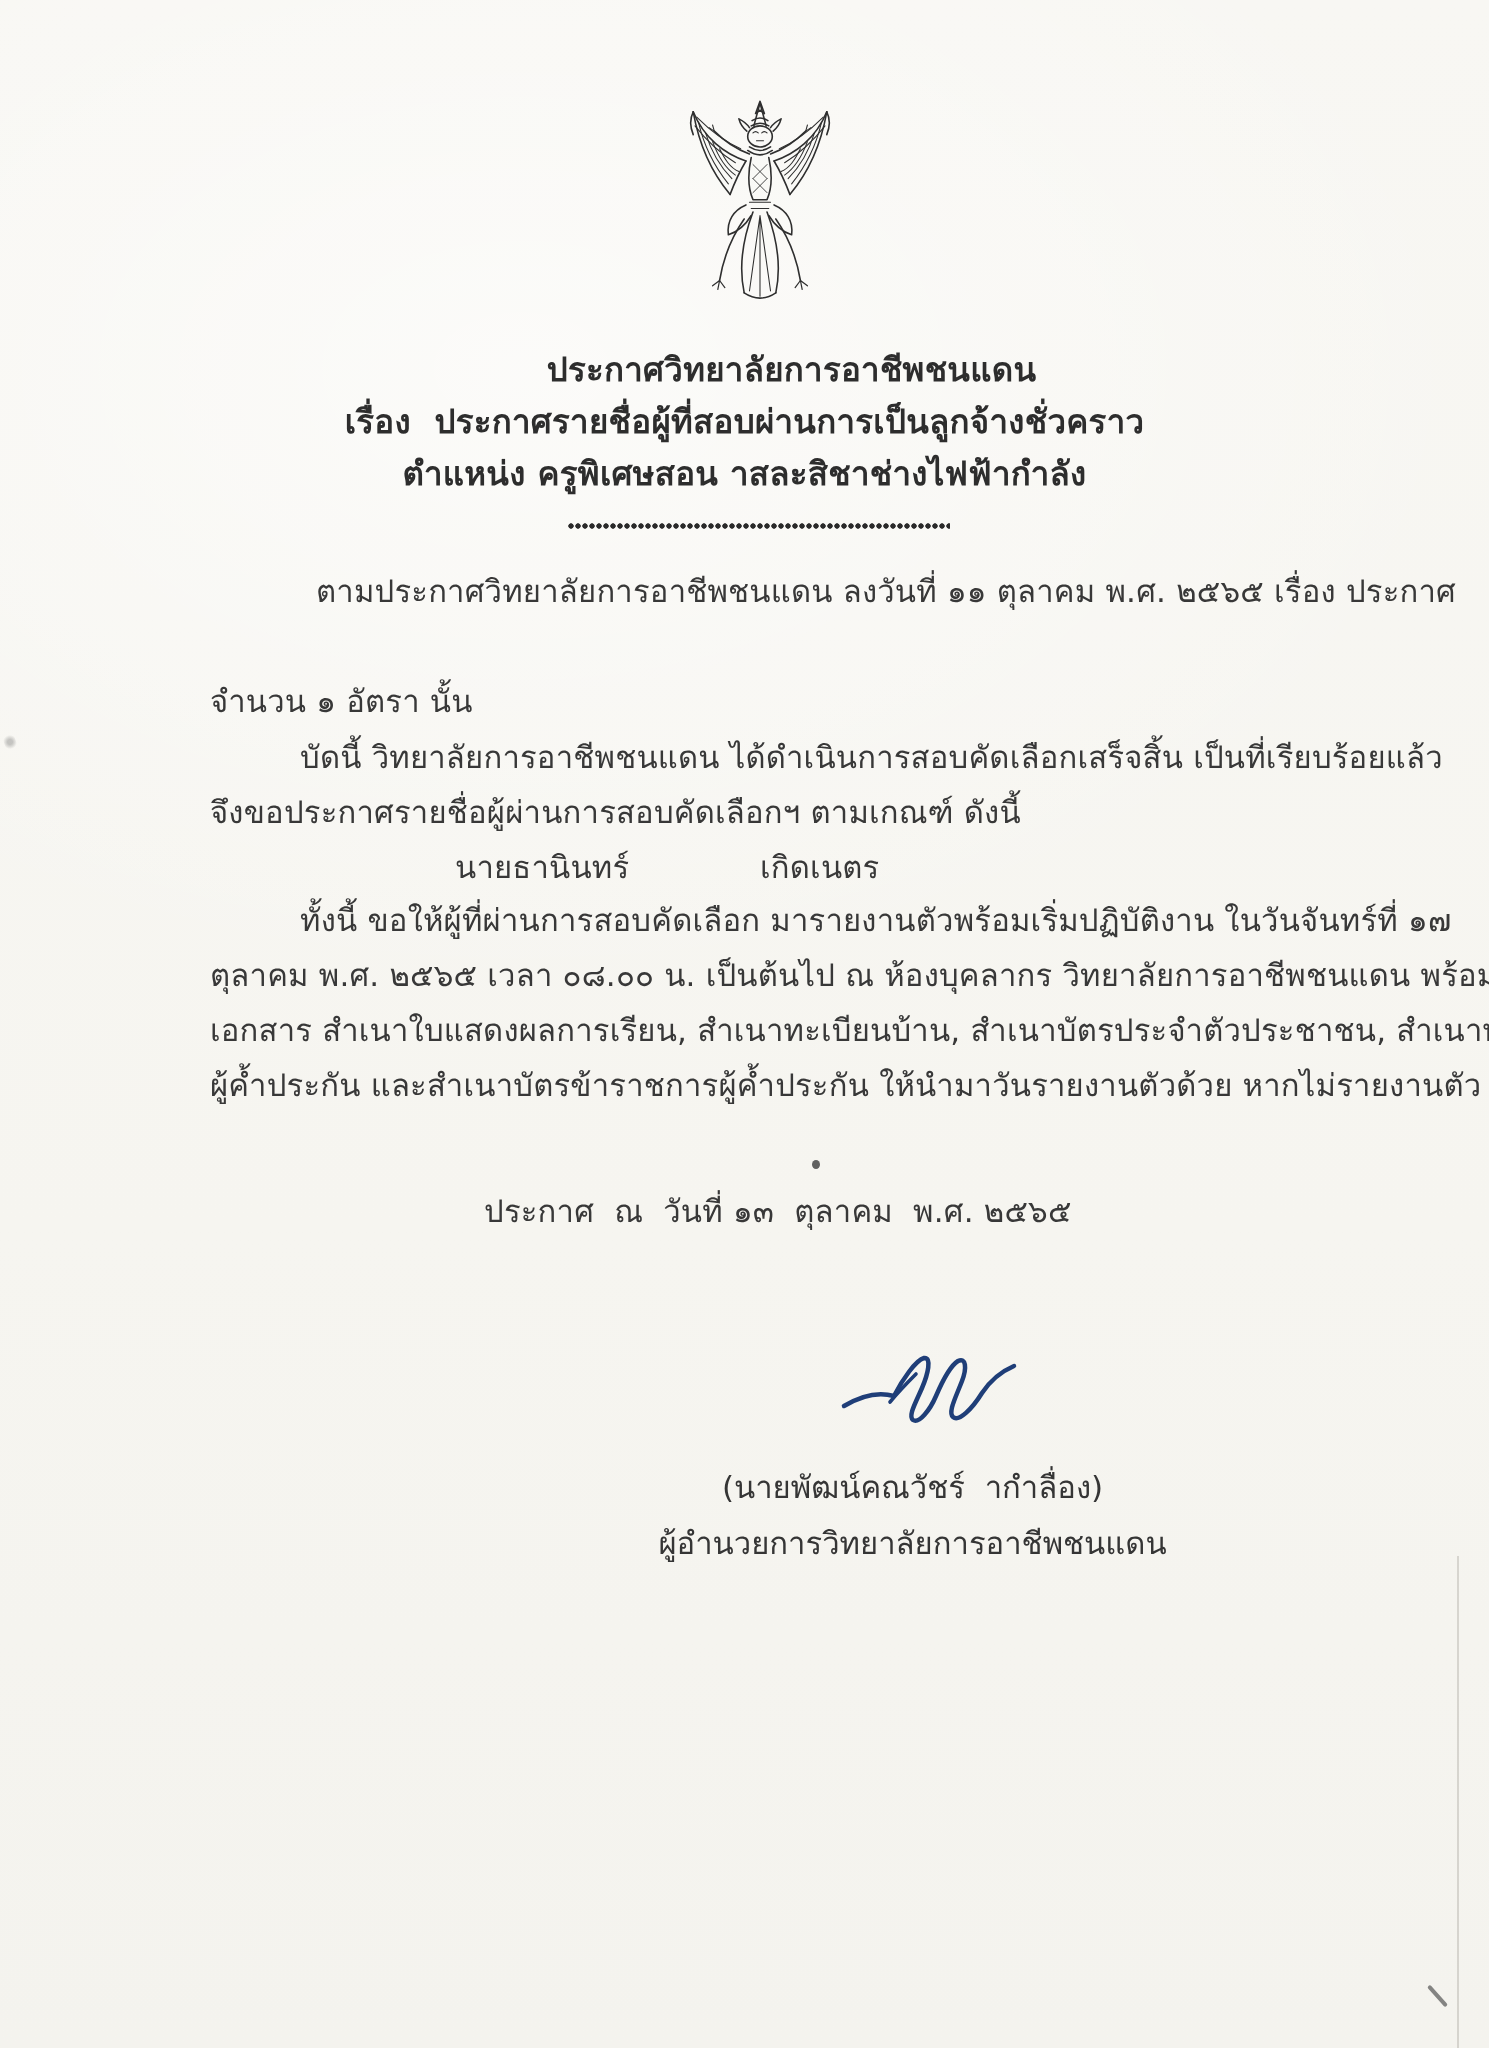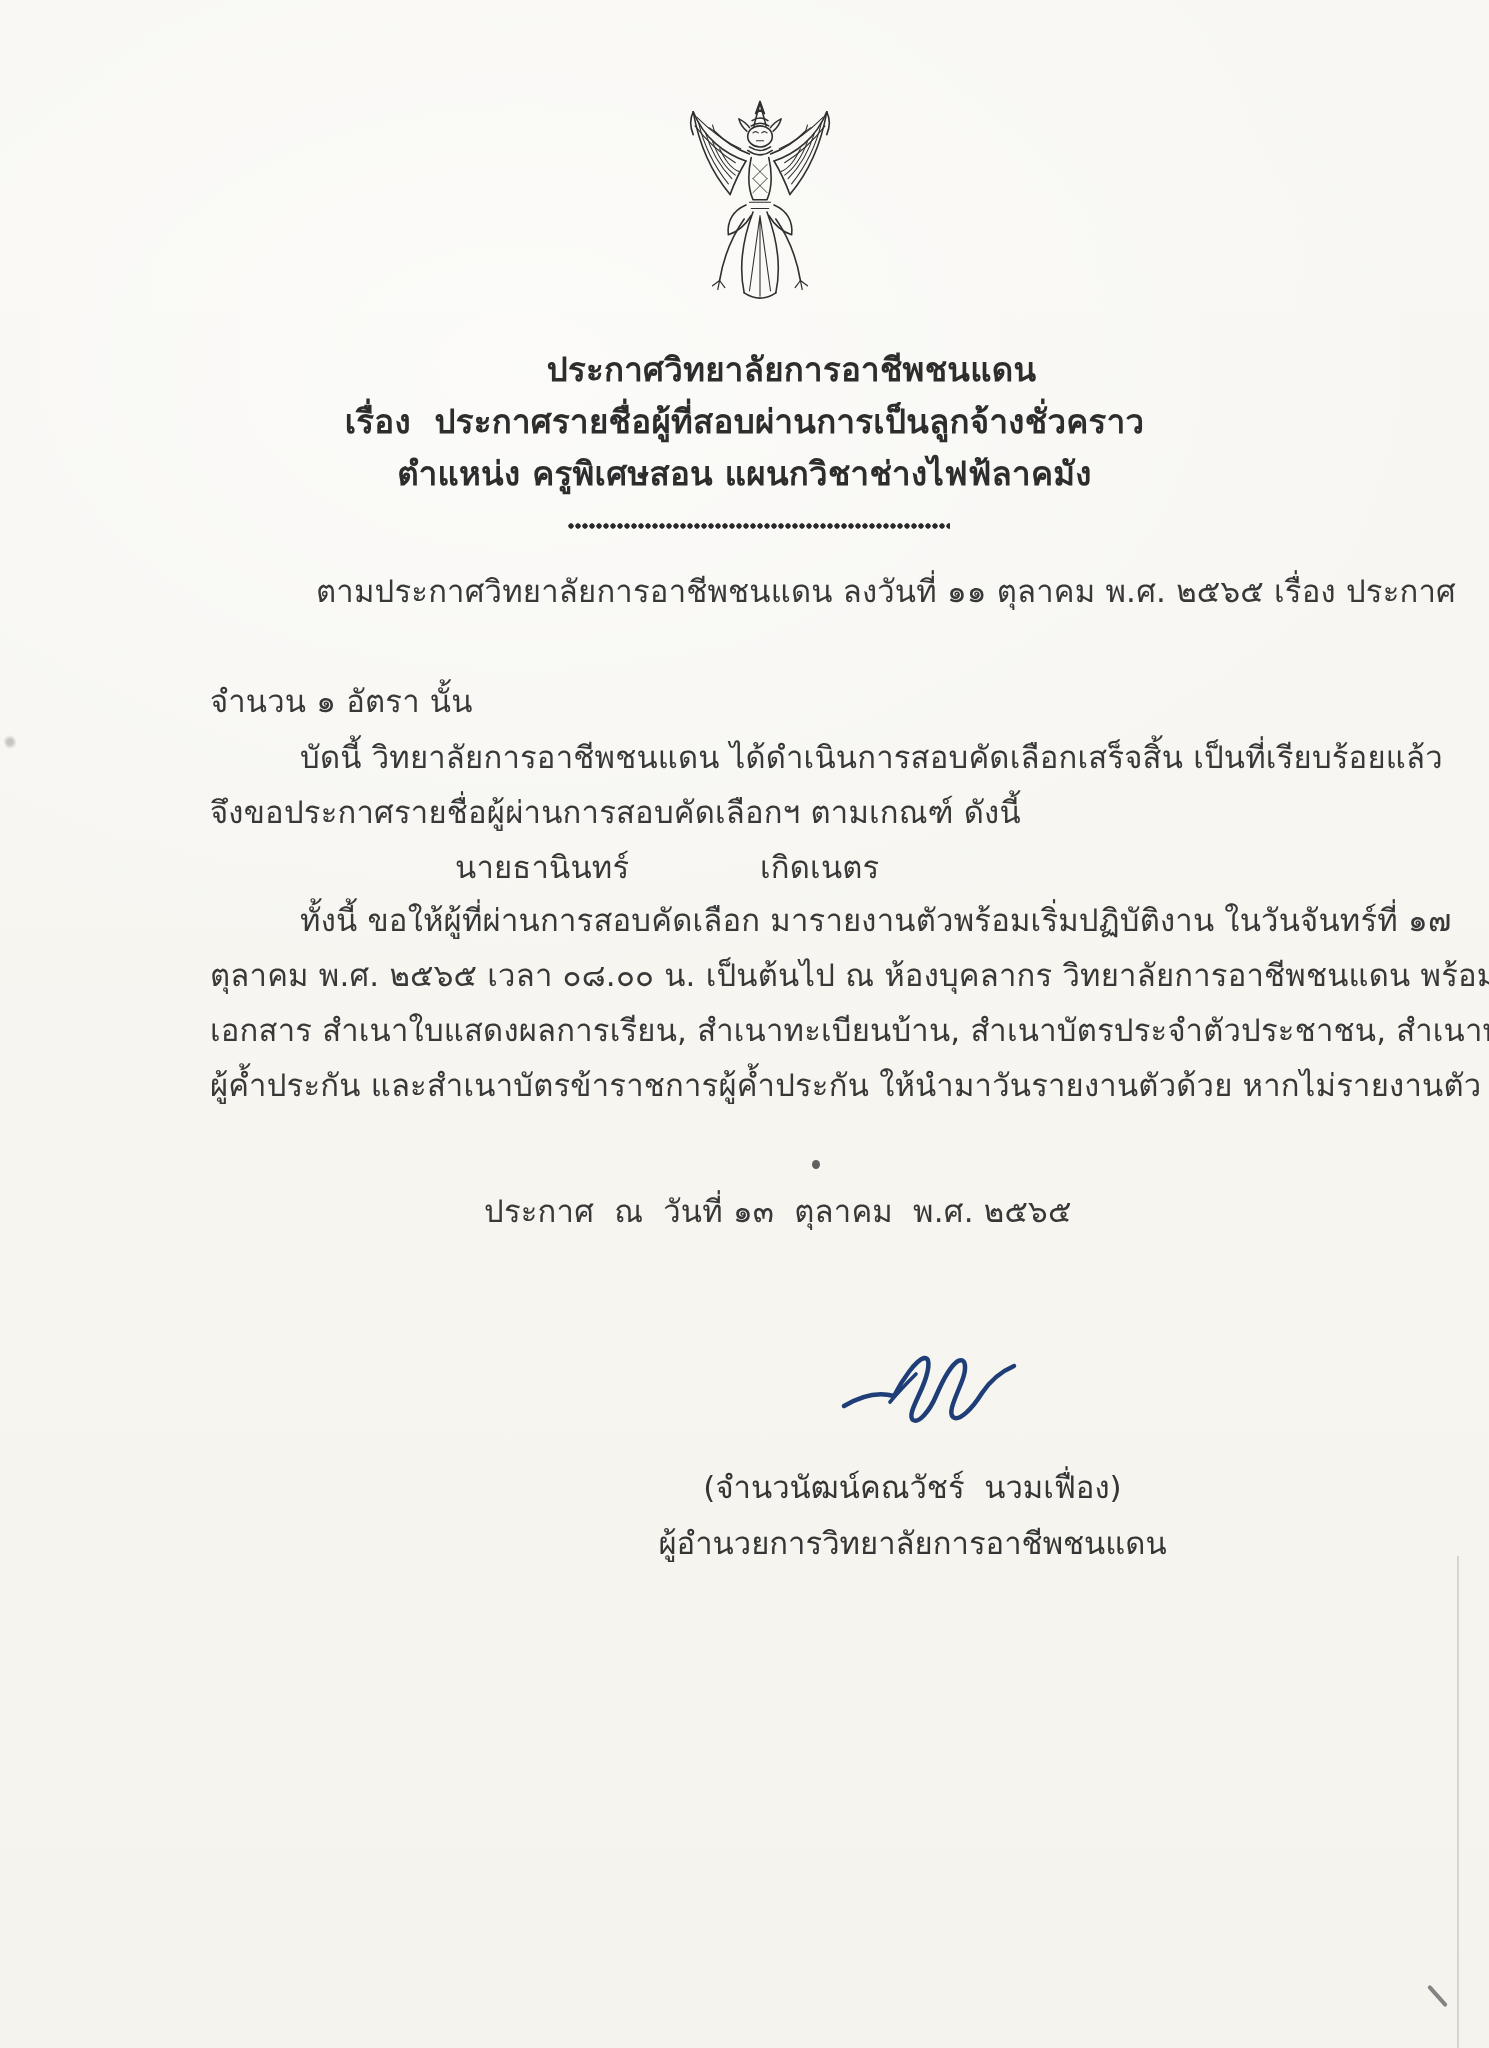--- a/index.html
+++ b/index.html
@@ -108,21 +108,21 @@
 
       <path d="M82 140 C68 160 58 186 54 210"></path>
       <path d="M54 210 l-8 6 M54 210 l-2 10 M54 210 l6 8" stroke-width="1.4"></path>
       <path d="M118 140 C132 160 142 186 146 210"></path>
       <path d="M146 210 l8 6 M146 210 l2 10 M146 210 l-6 8" stroke-width="1.4"></path>
     </svg>
   </div>
 
   <div class="line center title" style="top:349px;margin-left:47px;">ประกาศวิทยาลัยการอาชีพชนแดน</div>
   <div class="line center title" style="top:401px;">เรื่อง  ประกาศรายชื่อผู้ที่สอบผ่านการเป็นลูกจ้างชั่วคราว</div>
-  <div class="line center title" style="top:453px;">ตำแหน่ง ครูพิเศษสอน แผนกวิชาช่างไฟฟ้ลาคมัง</div>
+  <div class="line center title" style="top:453px;">ตำแหน่ง ครูพิเศษสอน าสละสิชาช่างไฟฟ้ากำลัง</div>
   <div class="dots"></div>
 
   <div class="line" style="left:300px;top:570px;margin-left:16px;">ตามประกาศวิทยาลัยการอาชีพชนแดน ลงวันที่ ๑๑ ตุลาคม พ.ศ. ๒๕๖๕ เรื่อง ประกาศ</div>
   <div class="line" style="left:210px;top:680px;">จำนวน ๑ อัตรา นั้น</div>
 
   <div class="line" style="left:300px;top:736px;">บัดนี้ วิทยาลัยการอาชีพชนแดน ได้ดำเนินการสอบคัดเลือกเสร็จสิ้น เป็นที่เรียบร้อยแล้ว</div>
   <div class="line" style="left:210px;top:791px;">จึงขอประกาศรายชื่อผู้ผ่านการสอบคัดเลือกฯ ตามเกณฑ์ ดังนี้</div>
 
   <div class="line" style="left:455px;top:846px;">นายธานินทร์</div>
   <div class="line" style="left:760px;top:846px;">เกิดเนตร</div>
@@ -133,21 +133,21 @@
   <div class="line" style="left:210px;top:1064px;">ผู้ค้ำประกัน และสำเนาบัตรข้าราชการผู้ค้ำประกัน ให้นำมาวันรายงานตัวด้วย หากไม่รายงานตัว ตามวัน</div>
 
   <div class="line" style="left:484px;top:1190px;">ประกาศ  ณ  วันที่ ๑๓  ตุลาคม  พ.ศ. ๒๕๖๕</div>
 
   <div class="sig">
     <svg viewBox="0 0 184 86" fill="none" stroke="#1f3e78" stroke-width="4.5" stroke-linecap="round" stroke-linejoin="round">
       <path d="M6 60 C26 48 42 46 56 50 C64 34 78 14 86 12 C94 11 90 28 84 42 C77 58 70 70 75 74 C81 78 92 64 98 50 C104 36 112 20 120 15 C128 11 129 22 124 35 C117 53 110 66 115 71 C121 76 134 63 144 47 C152 35 162 26 176 20"></path>
       <path d="M52 56 C62 44 70 36 78 28" stroke-width="3.6"></path>
     </svg>
   </div>
-  <div class="sig-block" style="top:1462px;">(จำนวนัฒน์คณวัชร์  นวมเฟื่อง)</div>
+  <div class="sig-block" style="top:1462px;">(นายพัฒน์คณวัชร์  ากำลื่อง)</div>
   <div class="sig-block" style="top:1518px;">ผู้อำนวยการวิทยาลัยการอาชีพชนแดน</div>
 
   <div class="artifact a-smudge"></div>
   <div class="artifact a-dot"></div>
   <div class="artifact a-edge"></div>
   <div class="artifact a-corner"></div>
 
 </div>
 
 </body></html>

